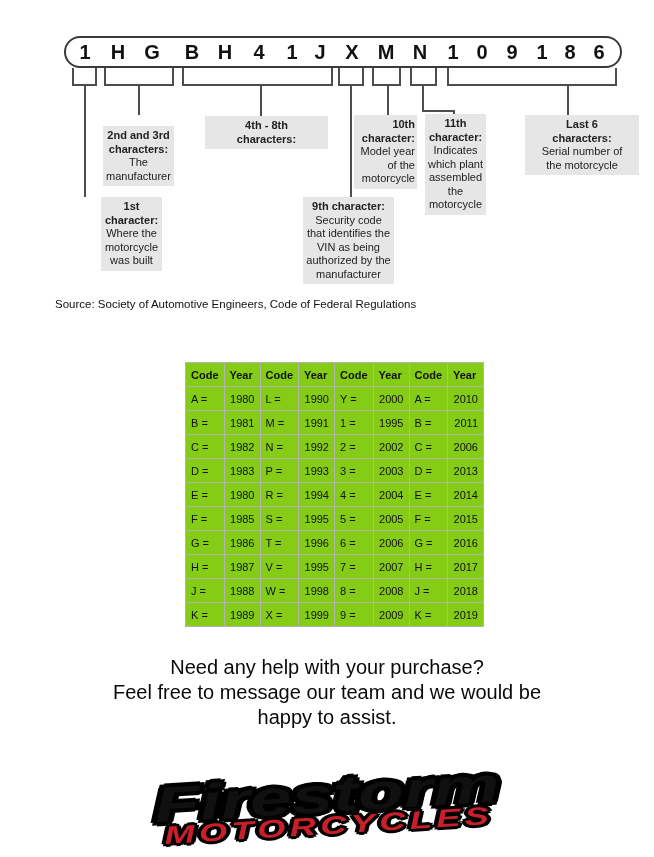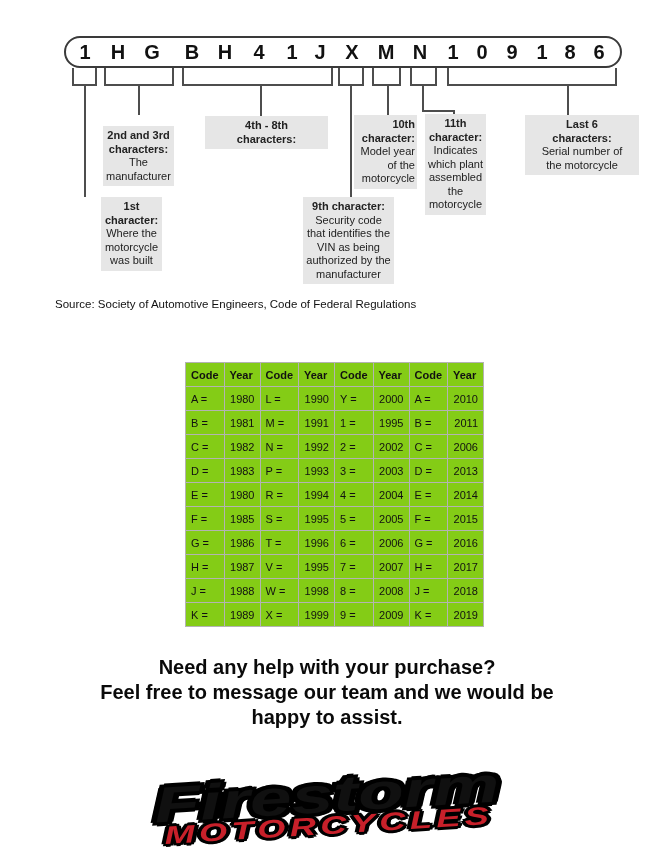--- a/index.html
+++ b/index.html
@@ -46,21 +46,21 @@
   .year-table th,.year-table td{
     border:1px solid #b3b3b3;padding:3px 5px;height:17px;box-sizing:content-box;
     font-weight:normal;vertical-align:middle;
   }
   .year-table th{font-weight:bold;text-align:left;}
   .year-table td.code{text-align:left;min-width:27px;}
   .year-table td.year{text-align:right;min-width:25px;margin-left:11px;}
   
   .help{
     position:absolute;left:0;top:655px;width:654px;text-align:center;
-    font-size:20px;line-height:25px;font-weight:bold;color:#0a0a0a;white-space:pre-line;
+    font-size:20px;line-height:25px;font-weight:normal;color:#0a0a0a;white-space:pre-line;
   }
   
   .logo{
     position:absolute;left:0;top:770px;width:654px;text-align:center;
     transform:rotate(-3.5deg);
   }
   .logo-inner{display:inline-block;text-align:center;}
   .logo-main{
     display:inline-block;
     font-style:italic;font-weight:bold;font-size:50px;line-height:50px;

